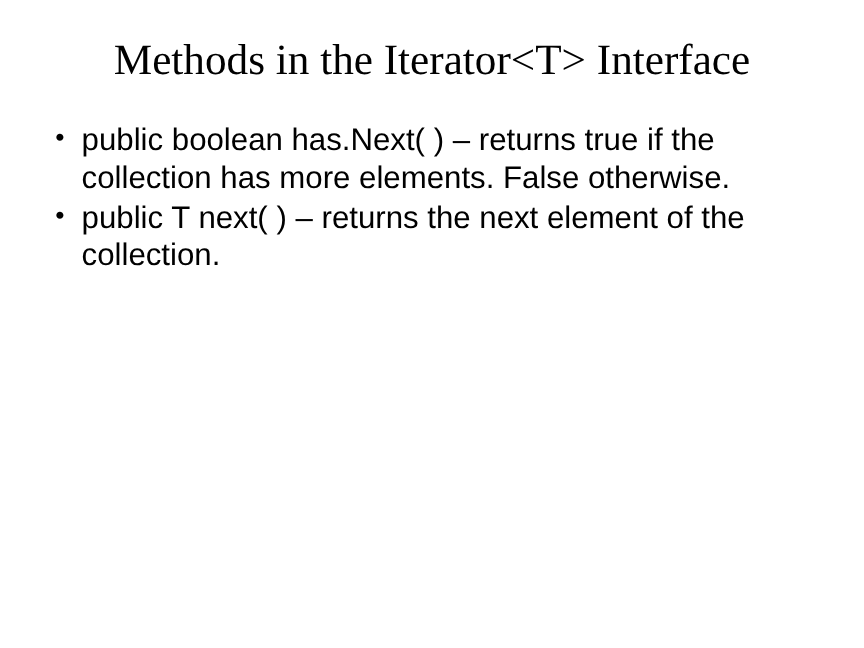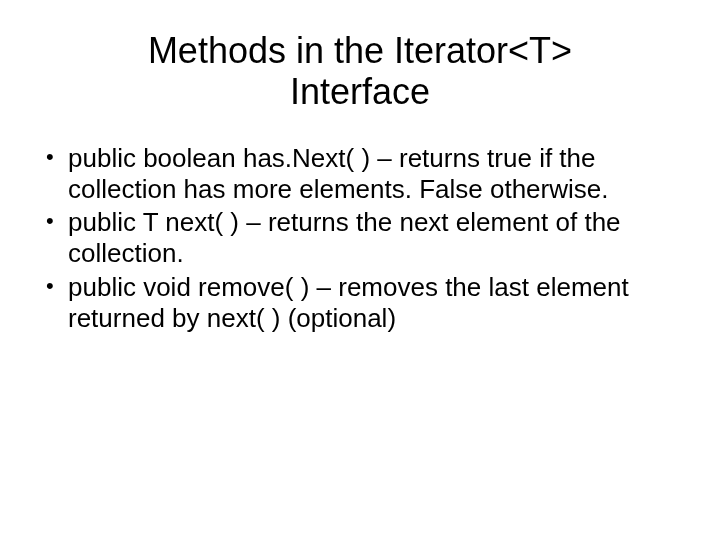--- a/index.html
+++ b/index.html
@@ -16,20 +16,21 @@
     height: 540px;
     box-sizing: border-box;
     padding: 20px 40px 40px 40px;
   }
   .title {
     font-size: 36px;
     text-align: center;
     margin: 10px 40px 30px 40px;
     line-height: 1.15;
     font-weight: normal;
+    font-family: Liberation Serif, serif;
   }
   .body {
     font-size: 26px;
     line-height: 1.2;
   }
   ul {
     list-style: none;
     padding-left: 0;
     margin: 0;
   }
@@ -49,16 +50,15 @@
 </style>
 </head>
 <body>
 
 <div class="slide">
   <div class="title">Methods in the Iterator&lt;T&gt; Interface</div>
   <div class="body">
     <ul>
       <li>public boolean has.Next( ) – returns true if the collection has more elements. False otherwise.</li>
       <li>public T next( ) – returns the next element of the collection.</li>
-      <li>public void remove( ) – removes the last element returned by next( ) (optional)</li>
     </ul>
   </div>
 </div>
 
 </body></html>

